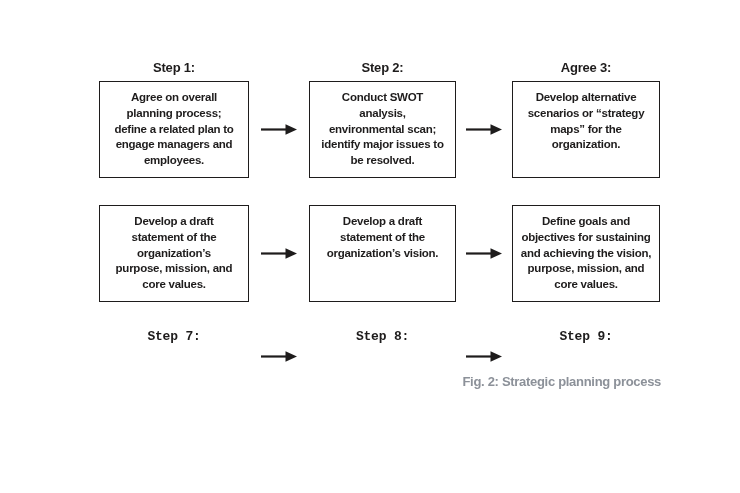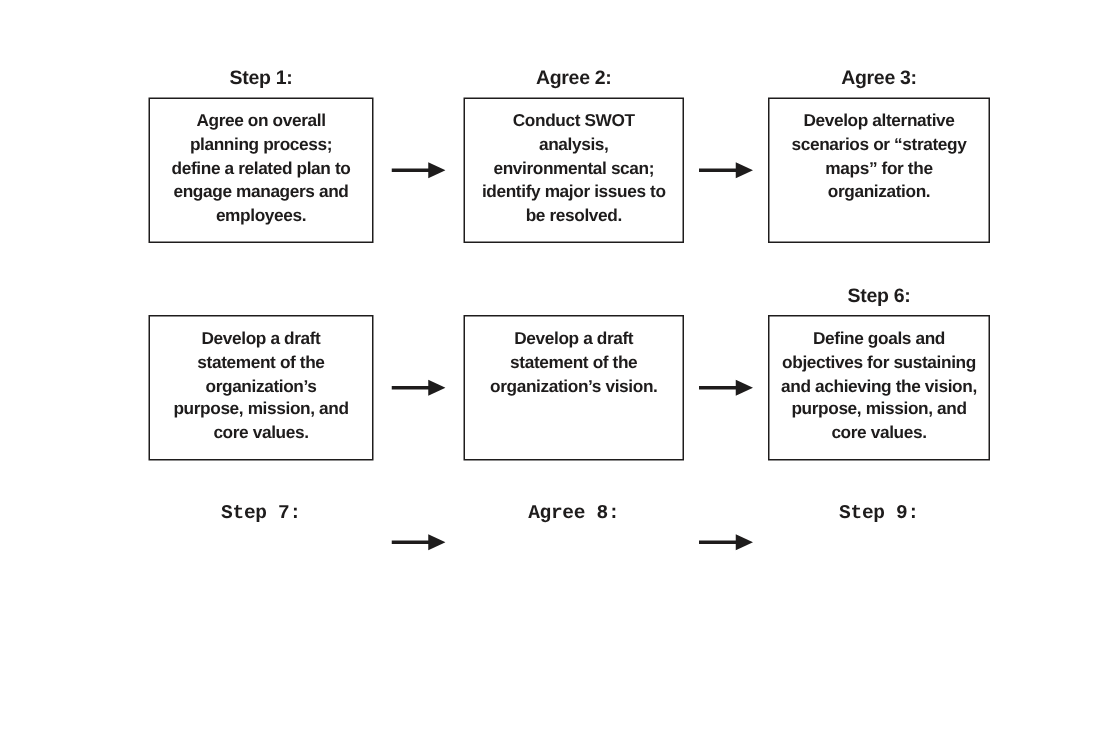--- a/index.html
+++ b/index.html
@@ -3,21 +3,21 @@
 <meta charset="utf-8">
 <style>
   html, body {
     margin: 0; padding: 0; background: #ffffff;
   }
   body {
     width: 740px; height: 493px; overflow: hidden; position: relative;
     font-family: "Liberation Sans", sans-serif;
     color: #1e1c1c;
   }
-  .figure { position: absolute; left: 0; top: 0; width: 740px; }
+  .figure { position: absolute; left: 0; top: 16px; width: 740px; }
   .grid { margin: 44px 0 0 99px; }
   .row {
     display: grid;
     grid-template-columns: 150px 60px 147px 56px 148px;
     grid-template-rows: auto auto;
     margin-bottom: 27px;
   }
   .row:last-child { margin-bottom: 0; font-family: Liberation Mono, monospace; }
   .step-label {
     grid-row: 1;
@@ -63,21 +63,21 @@
   }
 </style>
 </head>
 <body>
 
 <div class="figure">
   <div class="grid">
 
     <div class="row">
       <div class="step-label c1">Step 1:</div>
-      <div class="step-label c3">Agree 2:</div>
+      <div class="step-label c3">Step 2:</div>
       <div class="step-label c5">Agree 3:</div>
       <div class="step-box c1">
         <span class="step-text">Agree on overall
 planning process;
 define a related plan to
 engage managers and
 employees.</span>
       </div>
       <span class="arrow c2"><svg width="36" height="13" viewBox="0 0 36 13">
             <line x1="0" y1="6.5" x2="26" y2="6.5" stroke="#1e1c1c" stroke-width="2.2"></line>
@@ -96,21 +96,20 @@
           </svg></span>
       <div class="step-box c5">
         <span class="step-text">Develop alternative
 scenarios or “strategy
 maps” for the
 organization.</span>
       </div>
     </div>
 
     <div class="row">
-      <div class="step-label c5">Step 6:</div>
       <div class="step-box c1">
         <span class="step-text">Develop a draft
 statement of the
 organization’s
 purpose, mission, and
 core values.</span>
       </div>
       <span class="arrow c2"><svg width="36" height="13" viewBox="0 0 36 13">
             <line x1="0" y1="6.5" x2="26" y2="6.5" stroke="#1e1c1c" stroke-width="2.2"></line>
             <polygon points="24.5,1.2 36,6.5 24.5,11.8" fill="#1e1c1c"></polygon>
@@ -128,27 +127,28 @@
         <span class="step-text">Define goals and
 objectives for sustaining
 and achieving the vision,
 purpose, mission, and
 core values.</span>
       </div>
     </div>
 
     <div class="row">
       <div class="step-label c1">Step 7:</div>
-      <div class="step-label c3">Agree 8:</div>
+      <div class="step-label c3">Step 8:</div>
       <div class="step-label c5">Step 9:</div>
       <span class="arrow c2"><svg width="36" height="13" viewBox="0 0 36 13">
             <line x1="0" y1="6.5" x2="26" y2="6.5" stroke="#1e1c1c" stroke-width="2.2"></line>
             <polygon points="24.5,1.2 36,6.5 24.5,11.8" fill="#1e1c1c"></polygon>
           </svg></span>
       <span class="arrow c4"><svg width="36" height="13" viewBox="0 0 36 13">
             <line x1="0" y1="6.5" x2="26" y2="6.5" stroke="#1e1c1c" stroke-width="2.2"></line>
             <polygon points="24.5,1.2 36,6.5 24.5,11.8" fill="#1e1c1c"></polygon>
           </svg></span>
     </div>
 
   </div>
 
+  <div class="caption">Fig. 2: Strategic planning process</div>
 </div>
 
 </body></html>

